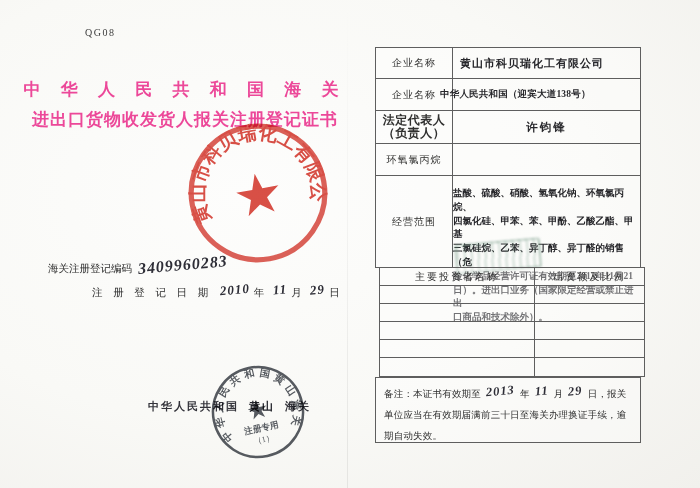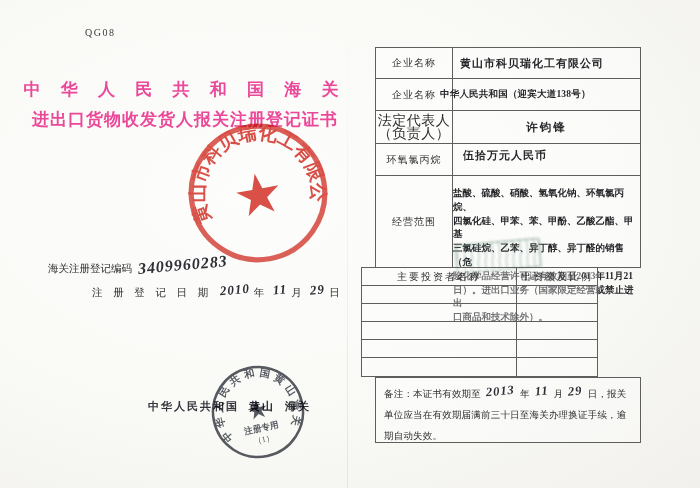--- a/index.html
+++ b/index.html
@@ -39,25 +39,25 @@
     display:flex;flex-direction:column;align-items:center;justify-content:center;
     font-size:10px;letter-spacing:1px;color:#30302f;text-align:center;}
   .icell-v{flex:1;display:flex;align-items:center;font-weight:bold;color:#26262a;box-sizing:border-box;}
   .r0{height:31px;} .r1{height:32px;} .r2{height:33px;} .r3{height:32px;} .r4{height:91px;}
   .v-name{font-size:11px;letter-spacing:1px;padding-left:7px;}
   .v-addr{font-size:9.5px;letter-spacing:.2px;margin-left:-13px;}
   .v-rep{font-size:11.5px;letter-spacing:2px;justify-content:center;}
   .v-cap{font-size:11px;letter-spacing:1px;padding-left:10px;align-items:flex-start;padding-top:4px;}
   .v-scope{font-size:9.5px;line-height:13.8px;letter-spacing:0;align-items:flex-start;padding-top:11px;
     white-space:pre-line;}
-  .lbl-2line{font-size:14px;line-height:13px;letter-spacing:0.5px;}
+  .lbl-2line{font-size:12px;line-height:13px;letter-spacing:0.5px;font-weight:bold;}
   .faint-stamp{left:455px;top:241px;width:82px;height:26px;transform:rotate(-5deg);
     border:2px solid rgba(105,145,125,.40);border-radius:3px;filter:blur(1.1px);
     background:repeating-linear-gradient(92deg, rgba(100,140,120,.28) 0 2px, transparent 2px 7px);}
-  .invtable{left:361px;top:267px;width:237px;}
+  .invtable{left:379px;top:267px;width:266px;}
   .invrow{display:flex;border-bottom:1px solid #5e5e5e;box-sizing:border-box;height:18px;}
   .invrow:last-child{border-bottom:none;}
   .invcell-l{width:155px;border-right:1px solid #5e5e5e;box-sizing:border-box;
     display:flex;align-items:center;justify-content:center;}
   .invcell-r{flex:1;display:flex;align-items:center;justify-content:center;}
   .invhdr{font-size:10px;letter-spacing:2px;color:#2e2e2e;}
   .remarks{left:375px;top:377px;width:266px;height:66px;padding:5px 8px;font-size:9.5px;
     line-height:21px;letter-spacing:.2px;color:#2a2a2a;}
   .remarks .hw-date{font-size:12.5px;margin:0 5px;}
   svg text{font-family:"Liberation Serif","DejaVu Serif",serif;}
@@ -124,21 +124,20 @@
   </div>
   <div class="irow r2">
     <div class="icell-l lbl-2line">
       <span>法定代表人</span>
       <span>（负责人）</span>
     </div>
     <div class="icell-v v-rep">许钧锋</div>
   </div>
   <div class="irow r3">
     <div class="icell-l">环氧氯丙烷</div>
-    <div class="icell-v v-cap">伍拾万元人民币</div>
   </div>
   <div class="irow r4">
     <div class="icell-l">经营范围</div>
     <div class="icell-v v-scope">盐酸、硫酸、硝酸、氢氧化钠、环氧氯丙烷、
 四氯化硅、甲苯、苯、甲酚、乙酸乙酯、甲基
 三氯硅烷、乙苯、异丁醇、异丁醛的销售（危
 险化学品经营许可证有效期至2013年11月21
 日）。进出口业务（国家限定经营或禁止进出
 口商品和技术除外）。</div>
   </div>

